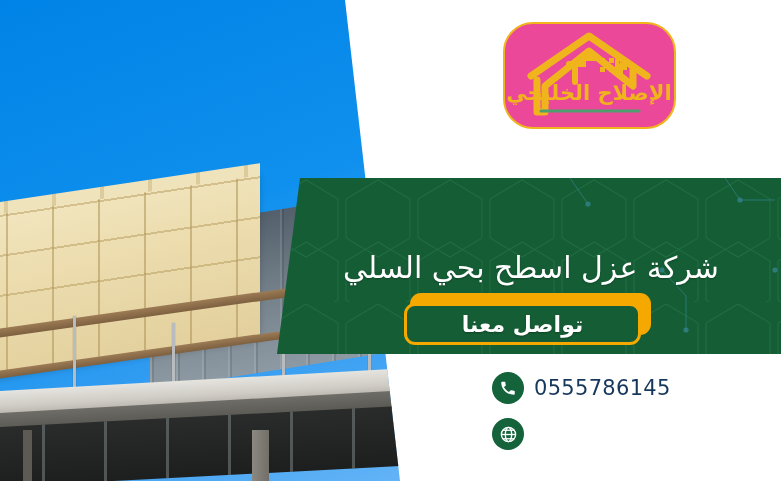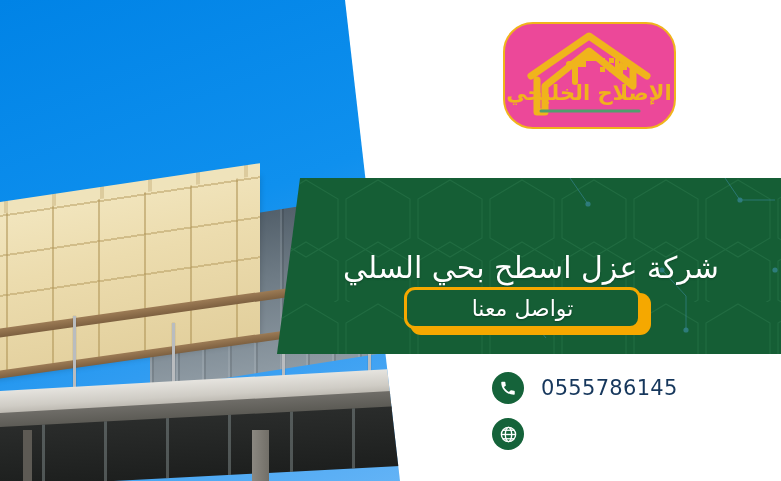--- a/index.html
+++ b/index.html
@@ -196,30 +196,30 @@
     left: 6px;
     top: 6px;
     width: 241px;
     height: 42px;
     background: #f5a800;
     border-radius: 11px;
   }
   .cta-button {
     position: absolute;
     left: 0;
-    top: 0;
+    top: 16px;
     width: 237px;
     height: 42px;
     box-sizing: border-box;
     background: #155e35;
     border: 3px solid #f5a800;
     border-radius: 11px;
     color: #ffffff;
     font-size: 22px;
-    font-weight: normal;
+    font-weight: bold;
     display: flex;
     align-items: center;
     justify-content: center;
     direction: rtl;
     cursor: pointer;
     text-shadow: 0 1px 2px rgba(0,0,0,.3);
   }
 
   
   .logo {
@@ -238,21 +238,21 @@
   .contact {
     position: absolute;
     left: 492px;
     top: 372px;
     width: 280px;
     direction: ltr;
   }
   .contact-row {
     display: flex;
     align-items: center;
-    gap: 17px;
+    gap: 10px;
     margin-bottom: 14px;
   }
   .contact-icon {
     width: 32px;
     height: 32px;
     flex: 0 0 32px;
     border-radius: 50%;
     background: #15633a;
     display: flex;
     align-items: center;

